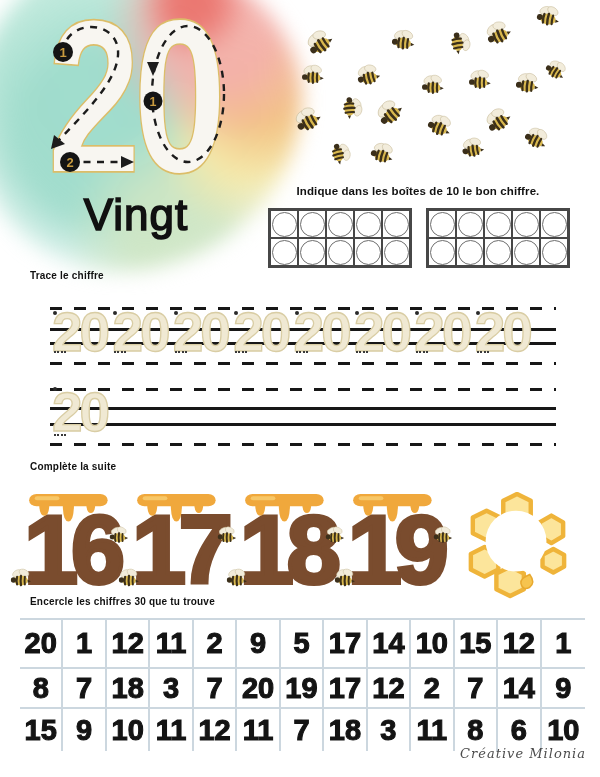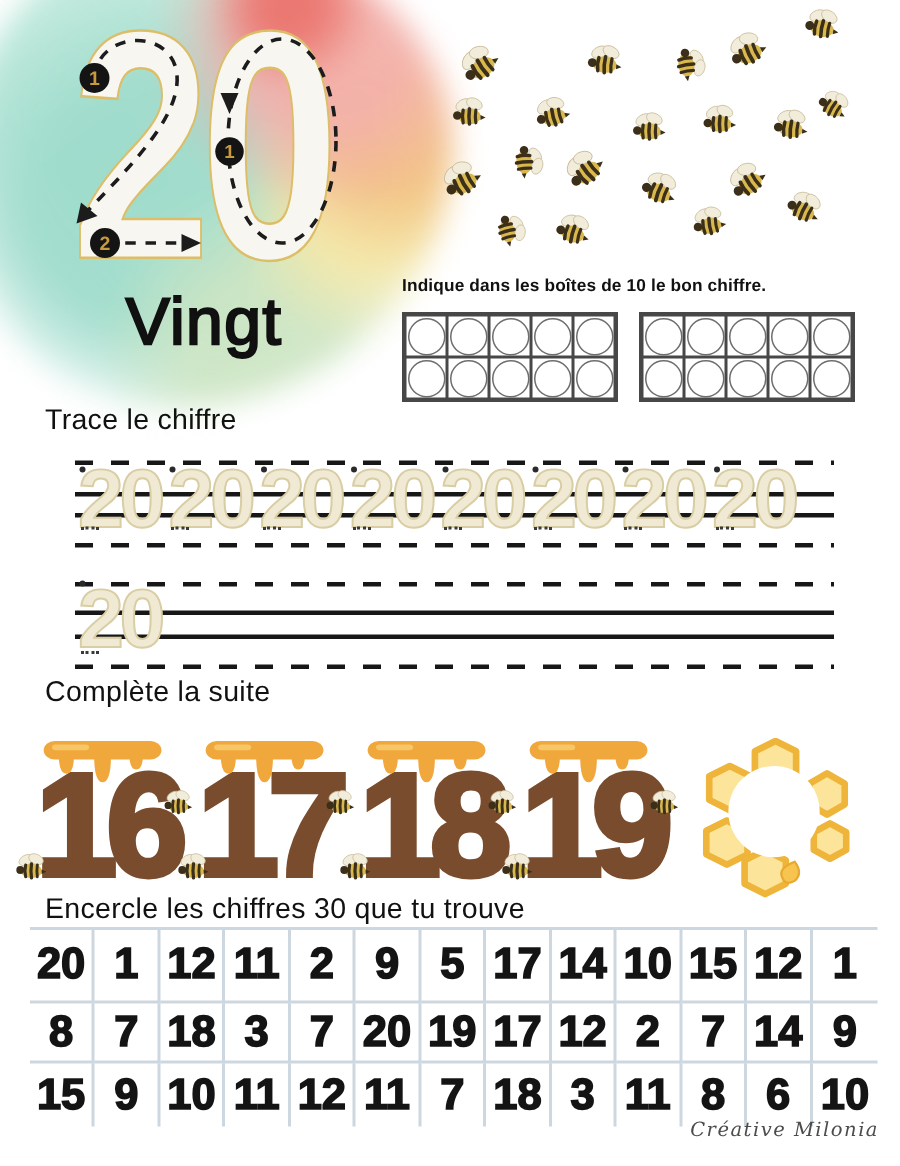--- a/index.html
+++ b/index.html
@@ -28,36 +28,36 @@
   
   .vingt{
     position:absolute;left:0;top:190px;width:272px;text-align:center;
     font-size:44px;font-weight:normal;-webkit-text-stroke:1.6px #101010;letter-spacing:1px;
   }
   
   .bee-field{position:absolute;left:285px;top:5px;width:305px;height:175px;}
   .bee{position:absolute;}
   
   .tf-instruction{
-    position:absolute;left:268px;top:185px;width:300px;text-align:left;
+    position:absolute;left:268px;top:185px;width:300px;text-align:center;
     font-size:11.5px;font-weight:bold;letter-spacing:.1px;
   }
   .ten-frame{
     position:absolute;top:208px;display:grid;
     grid-template-columns:repeat(5,28px);grid-auto-rows:28px;
     border:2px solid #474747;background:#fff;
   }
   .ten-frame.f1{left:268px;}
   .ten-frame.f2{left:426px;}
   .tf-cell{border:1px solid #474747;display:flex;align-items:center;justify-content:center;}
   .tf-circle{width:23px;height:23px;border:1.5px solid #6e6e6e;border-radius:50%;}
   
-  .section-label{position:absolute;left:30px;font-size:19px;font-weight:normal;letter-spacing:.2px;}
+  .section-label{position:absolute;left:30px;font-size:10px;font-weight:bold;letter-spacing:.2px;}
   .lbl-trace{top:270px;}
-  .lbl-seq{top:451px;}
+  .lbl-seq{top:461px;}
   .lbl-find{top:596px;}
   
   .dash-line,.solid-line{position:absolute;left:50px;width:506px;}
   .dash-line{height:3.4px;background:repeating-linear-gradient(90deg,#171717 0 12px,transparent 12px 24px);}
   .solid-line{height:2.5px;background:#171717;}
   
   .trace-row{position:absolute;left:52px;top:305px;width:478px;display:flex;justify-content:space-between;}
   .trace-row2{position:absolute;left:52px;top:385px;}
   .trace-glyph{
     position:relative;font-size:55px;line-height:1;font-weight:bold;letter-spacing:-3px;

